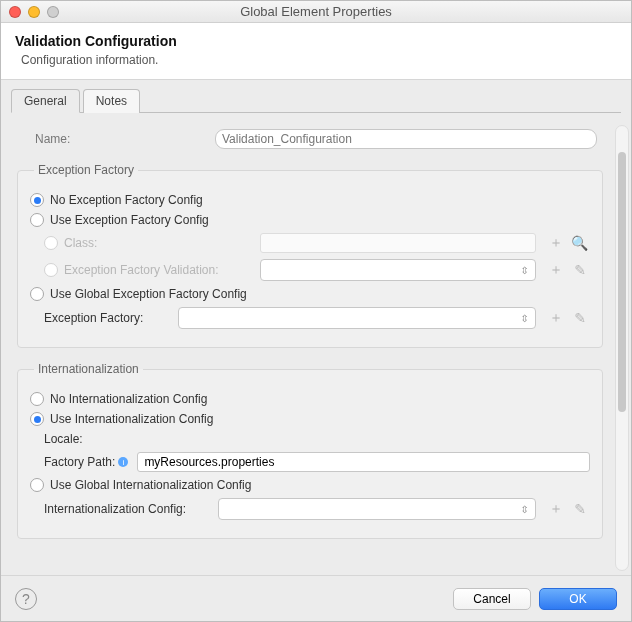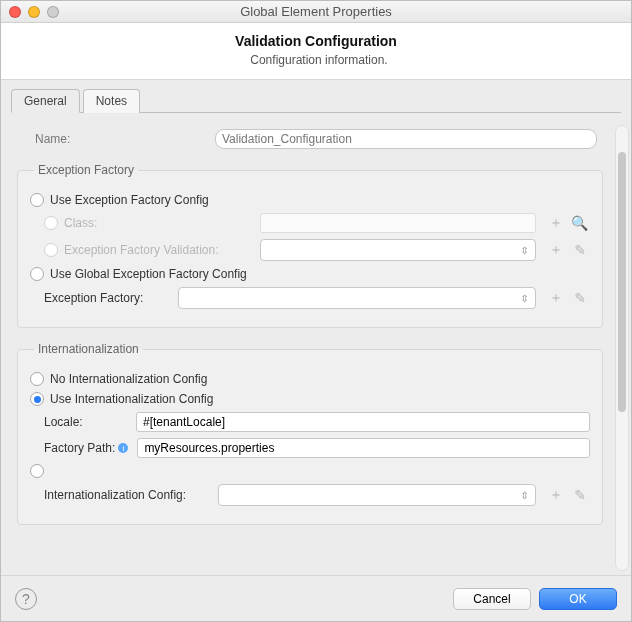--- a/index.html
+++ b/index.html
@@ -31,21 +31,20 @@
   .traffic { display: flex; gap: 7px; position: absolute; left: 8px; }
   .dot { width: 12px; height: 12px; border-radius: 50%; border: 0.5px solid rgba(0,0,0,.2); }
   .dot.red { background: #ff5f57; }
   .dot.yellow { background: #ffbd2e; }
   .dot.green { background: #cfcfcf; }
   .title { flex: 1; text-align: center; font-size: 13px; color: #555; }
   .header {
     background: #fff;
     padding: 10px 14px 12px;
     border-bottom: 1px solid #d6d6d6;
-    text-align: center;
   }
   .header h1 { font-size: 14px; font-weight: 600; color: #111; margin-bottom: 4px; }
   .header p { font-size: 12px; color: #555; margin-left: 6px; }
   .tabs {
     display: flex;
     margin: 8px 10px 8px;
     border-bottom: 1px solid #bfbfbf;
     gap: 4px;
   }
   .tab {
@@ -213,20 +212,24 @@
     <div class="scroll-area">
 
       <div class="namerow">
         <label>Name:</label>
         <input class="txt" value="Validation_Configuration" style="">
       </div>
 
       <fieldset class="group">
         <legend>Exception Factory</legend>
 
+        <div class="radio-row">
+          <span class="radio selected"></span>
+          <span class="radio-label">No Exception Factory Config</span>
+        </div>
 
         <div class="radio-row">
           <span class="radio"></span>
           <span class="radio-label">Use Exception Factory Config</span>
         </div>
 
         <div class="sub">
           <div class="field-row">
             <span class="radio disabled"></span>
             <span class="flabel disabled sublabel">Class:</span>
@@ -277,33 +280,33 @@
         </div>
 
         <div class="radio-row">
           <span class="radio selected"></span>
           <span class="radio-label">Use Internationalization Config</span>
         </div>
 
         <div class="sub">
           <div class="field-row">
             <span class="flabel" style="min-width:86px">Locale:</span>
-            <input class="txt" value="#[tenantLocale]" style="">
           </div>
           <div class="field-row">
             <span class="flabel" style="min-width:86px; display:flex; align-items:center">
               <span>Factory Path:</span>
               <span class="info-dot" style="margin-left:3px">i</span>
             </span>
             <input class="txt" value="myResources.properties" style="">
           </div>
         </div>
 
         <div class="radio-row">
           <span class="radio"></span>
+          <span class="radio-label">Use Global Internationalization Config</span>
         </div>
 
         <div class="sub">
           <div class="field-row">
             <span class="flabel" style="min-width:168px">Internationalization Config:</span>
             <div class="combo">
                 <span class="chev">⇳</span>
               </div>
             <div class="iconbtns">
               <span class="iconbtn">＋</span>

